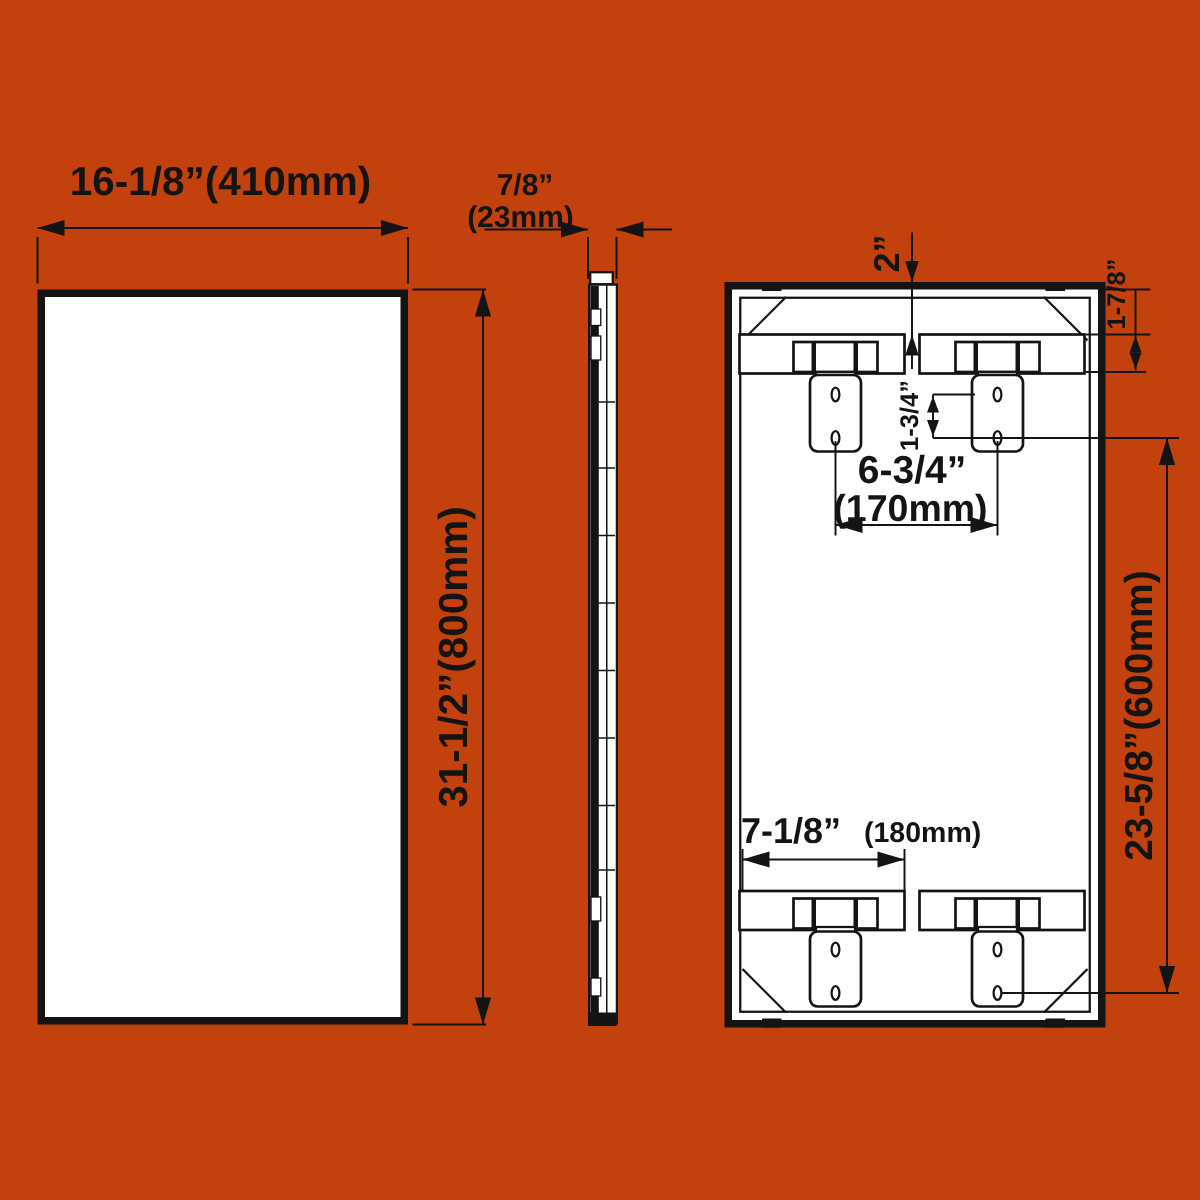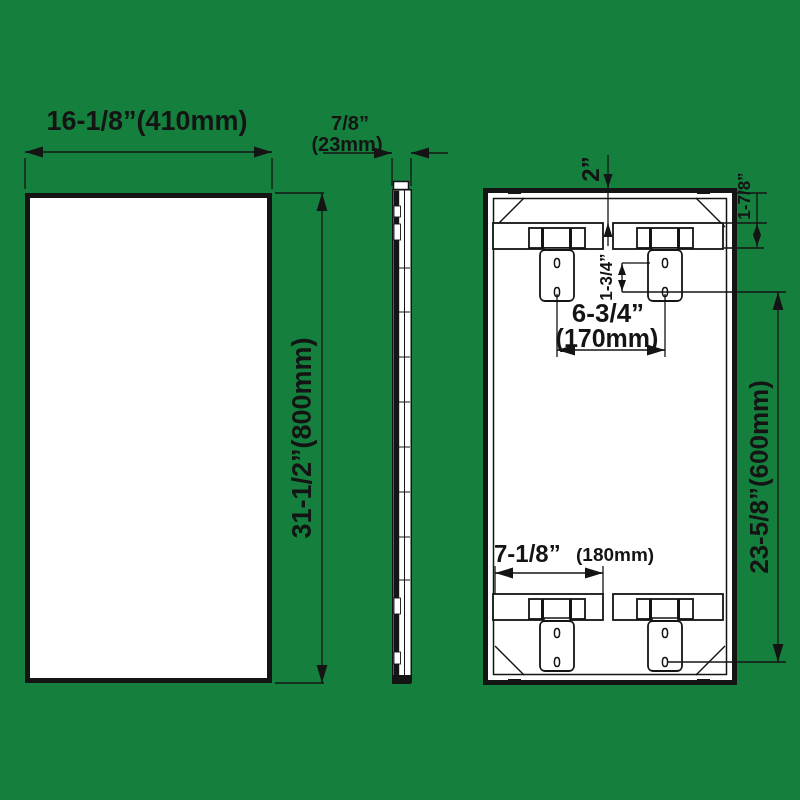--- a/index.html
+++ b/index.html
@@ -1,16 +1,16 @@
 <!DOCTYPE html>
 <html><head>
 <meta charset="utf-8">
 <style>
   html,body{margin:0;padding:0;background:#ffffff;}
-  .stage{position:relative;width:800px;height:800px;background:#15803d;overflow:hidden;}
+  .stage{position:relative;width:800px;height:800px;background:#c2410c;overflow:hidden;}
   svg{font-family:"Liberation Sans","DejaVu Sans",sans-serif;}
   svg text{fill:#141414;font-weight:bold;}
   .ln{stroke:#141414;stroke-width:1.3;fill:none;}
   .thin{stroke:#141414;stroke-width:1;fill:none;}
   .mid{stroke:#141414;stroke-width:1.8;fill:#ffffff;}
   .mid2{stroke:#141414;stroke-width:1.5;fill:#ffffff;}
   .blk{fill:#141414;stroke:none;}
 </style>
 </head>
 <body>

